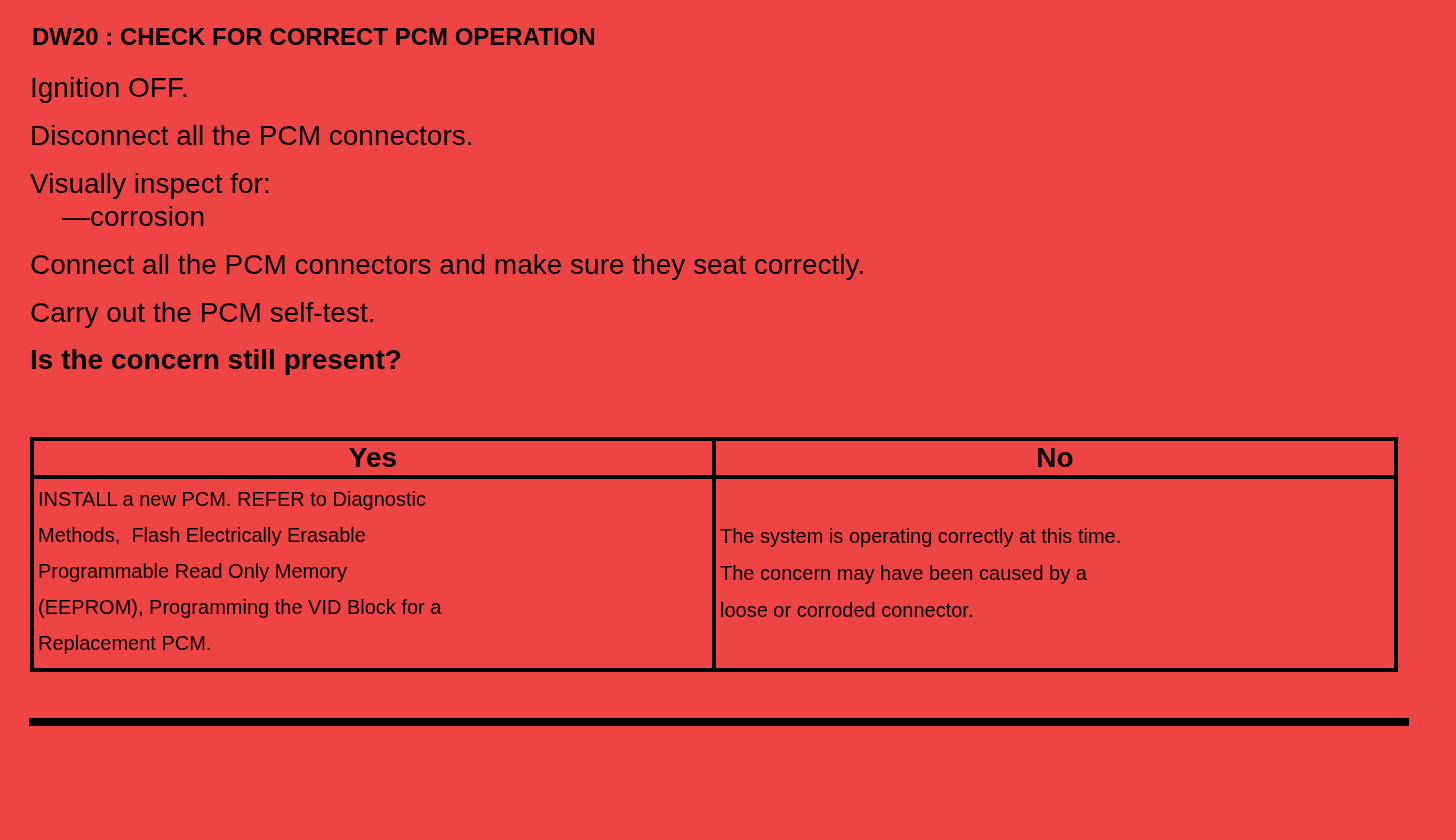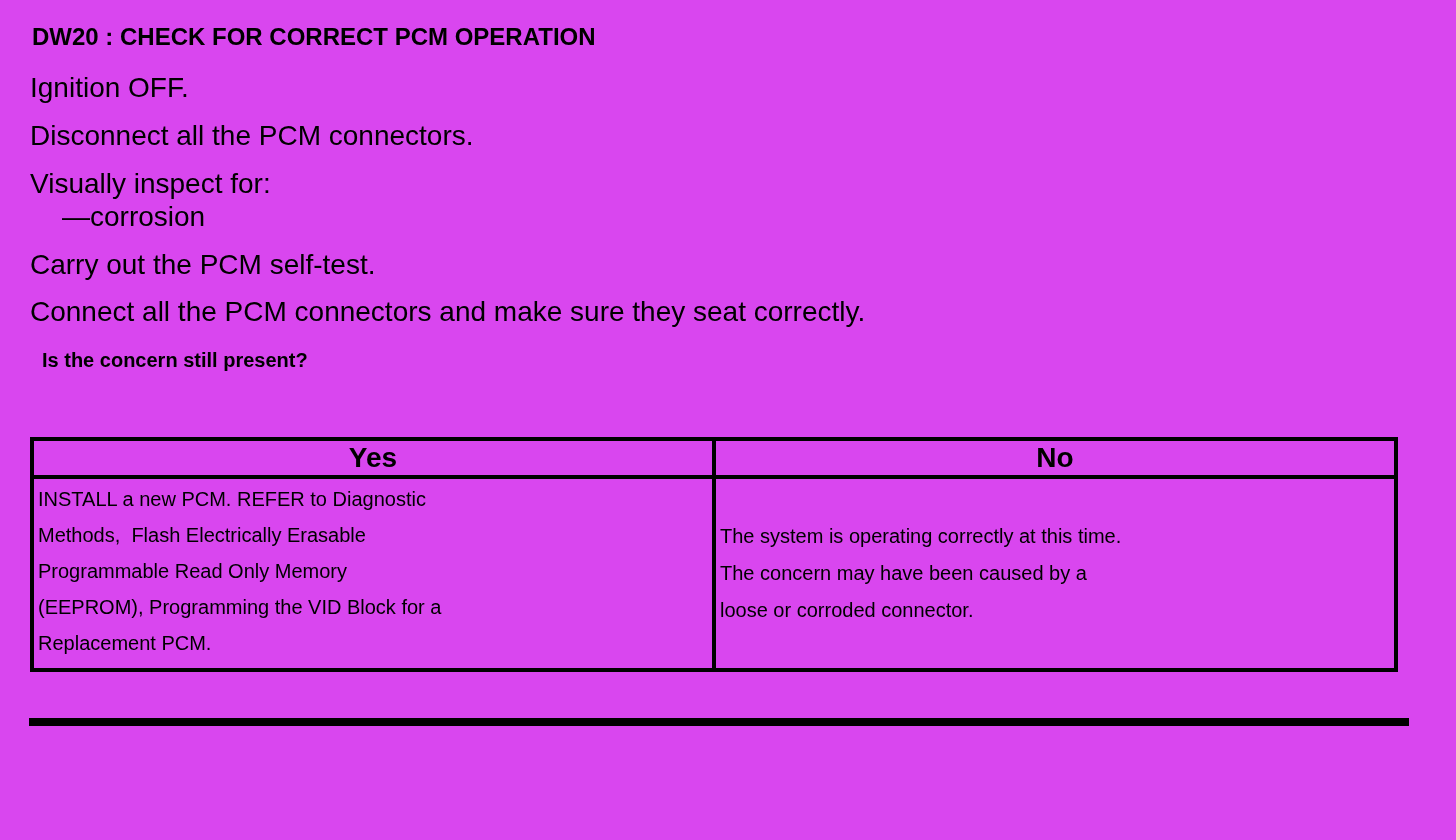--- a/index.html
+++ b/index.html
@@ -6,21 +6,21 @@
     margin: 0;
     padding: 0;
     background: #ffffff;
     color: #000000;
     font-family: "Liberation Sans", sans-serif;
   }
   .page {
     position: relative;
     width: 1456px;
     height: 840px;
-    background: #d946ef;
+    background: #ef4444;
     box-sizing: border-box;
     padding: 24px 20px 0 30px;
     overflow: hidden;
   }
   .title {
     font-size: 24px;
     line-height: 26px;
     font-weight: bold;
     margin: 0 0 22px 2px;
     letter-spacing: 0px;
@@ -35,24 +35,24 @@
   p.step.tight { margin-bottom: 1px; }
   p.step.tight2 { margin-bottom: 15px; }
   p.dash-item {
     font-size: 28px;
     line-height: 32px;
     margin: 0 0 5px 32px;
     white-space: pre;
   }
   p.dash-item.last { margin-bottom: 16px; }
   p.question {
-    font-size: 20px;
+    font-size: 28px;
     line-height: 32px;
     font-weight: bold;
-    margin: 12px;
+    margin: 0;
     white-space: pre;
   }
   table.decision {
     border-collapse: collapse;
     table-layout: fixed;
     width: 1368px;
     margin-top: 61px;
     border: 3px solid #4d7c0f;
   }
   table.decision th {
@@ -93,22 +93,22 @@
 <div class="page">
 
   <h1 class="title">DW20 : CHECK FOR CORRECT PCM OPERATION</h1>
 
   <p class="step">Ignition OFF.</p>
   <p class="step">Disconnect all the PCM connectors.</p>
   <p class="step tight">Visually inspect for:</p>
 
   <p class="dash-item last">—corrosion</p>
 
+  <p class="step">Connect all the PCM connectors and make sure they seat correctly.</p>
   <p class="step tight2">Carry out the PCM self-test.</p>
-  <p class="step">Connect all the PCM connectors and make sure they seat correctly.</p>
 
   <p class="question">Is the concern still present?</p>
 
   <table class="decision">
     <thead>
       <tr>
         <th>Yes</th>
         <th>No</th>
       </tr>
     </thead>

